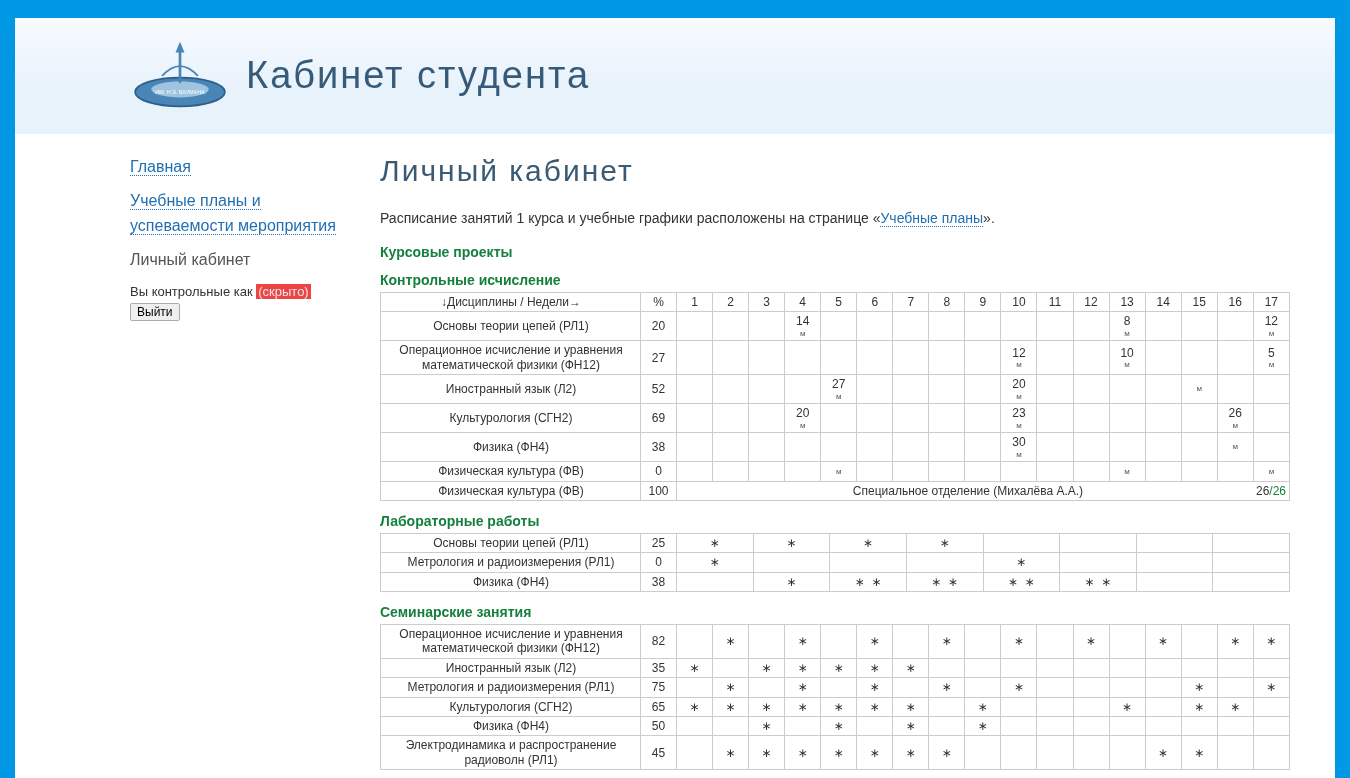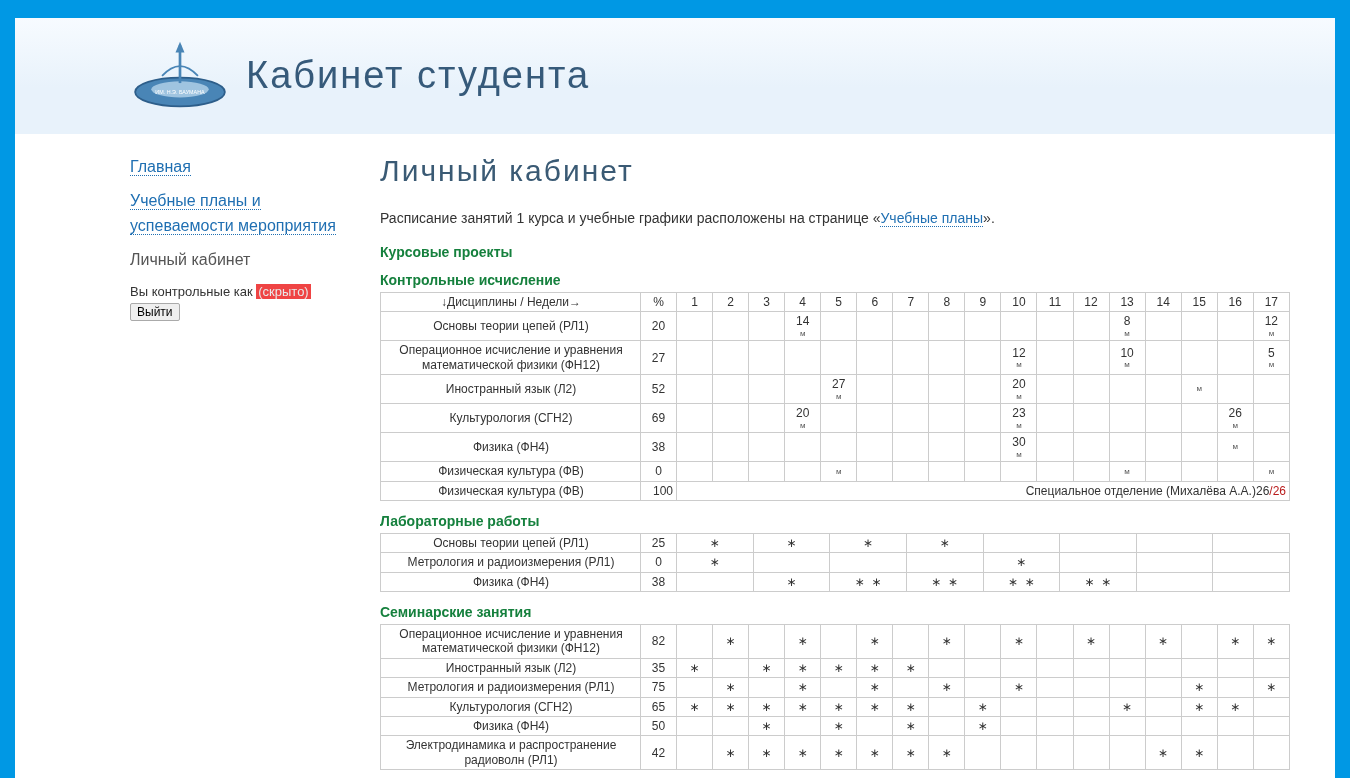--- a/index.html
+++ b/index.html
@@ -23,23 +23,23 @@
   .intro { font-size:14px; margin-bottom:18px; }
   .intro a { color:#1f6fb2; border-bottom:1px dotted #1f6fb2; text-decoration:none; }
   h3.section { font-size:14px; font-weight:bold; margin:12px 0 4px 0; color:#15803d; }
   table { border-collapse:collapse; width:100%; table-layout:fixed; font-size:12px; }
   table td, table th { border:1px solid #ccc; padding:2px 3px; text-align:center; vertical-align:middle; line-height:1.2; }
   table td.label { text-align:center; padding-left:4px; width:260px; }
   col.cname { width:260px; }
   col.cpct  { width:36px; }
   col.cw    { width:auto; }
   .cell-m { font-size:8px; color:#555; display:block; }
-  .footer-row td { text-align:right; }
+  .footer-row td { text-align:center; }
   .ratio { float:right; }
-  .ratio .den { color:#b91c1c; }
+  .ratio .den { color:#15803d; }
 </style>
 </head>
 <body>
 
 <div class="frame">
   <div class="header">
     <div class="header-inner">
       <div class="logo">
         <svg viewBox="0 0 110 78">
           <ellipse cx="55" cy="58" rx="50" ry="16" fill="#4985b6" stroke="#2d5e8a" stroke-width="2"></ellipse>
@@ -440,21 +440,21 @@
               <td></td>
               <td></td>
               <td></td>
               <td></td>
               <td></td>
               <td></td>
               <td></td>
             </tr>
             <tr>
               <td class="label">Электродинамика и распространение радиоволн (РЛ1)</td>
-              <td>42</td>
+              <td>45</td>
               <td></td>
               <td>∗</td>
               <td>∗</td>
               <td>∗</td>
               <td>∗</td>
               <td>∗</td>
               <td>∗</td>
               <td>∗</td>
               <td></td>
               <td></td>

